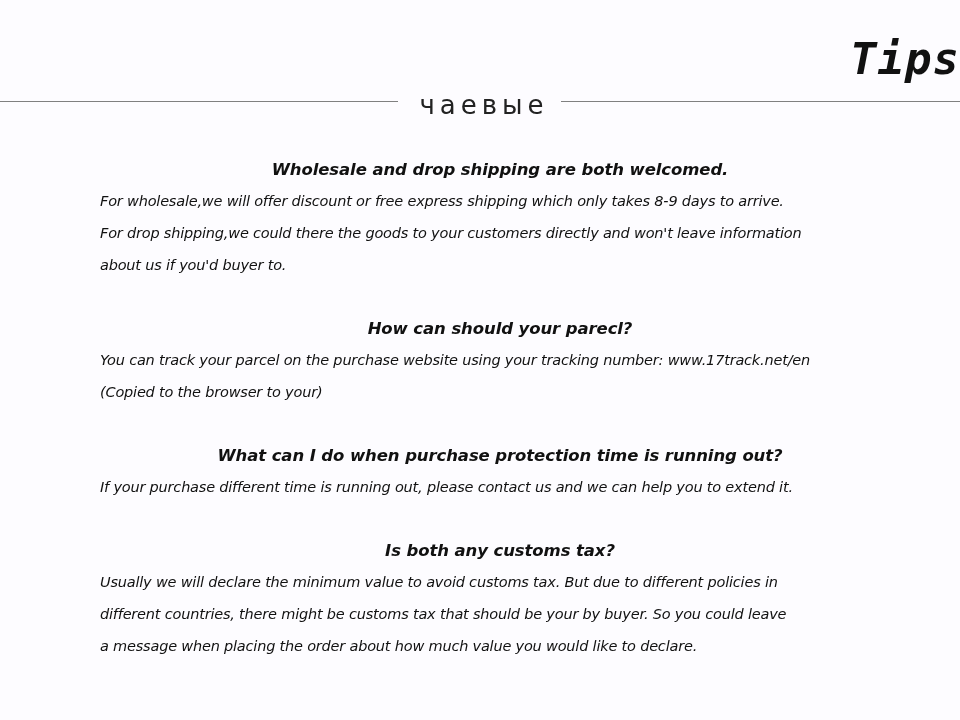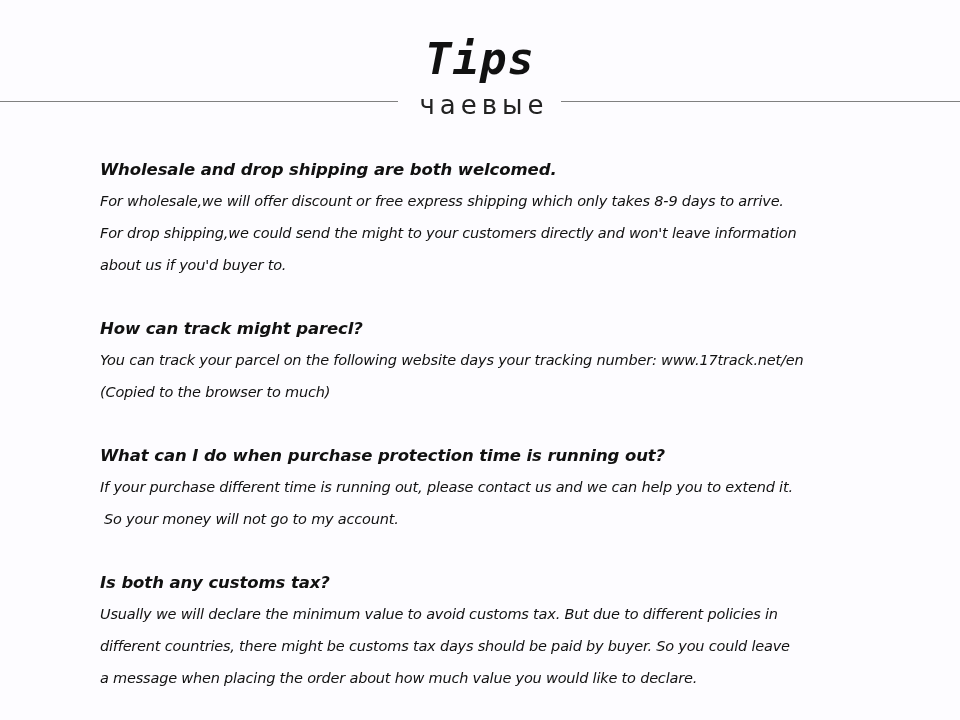--- a/index.html
+++ b/index.html
@@ -20,21 +20,21 @@
       left: 0;
       top: 0;
       width: 960px;
       height: 130px;
     }
     .title {
       position: absolute;
       left: 0;
       width: 960px;
       top: 34px;
-      text-align: center;
+      text-align: right;
       font-family: "DejaVu Sans Mono", monospace;
       font-style: italic;
       font-weight: bold;
       font-size: 44px;
       line-height: 50px;
       letter-spacing: 1px;
       color: #111;
     }
     .rule {
       position: absolute;
@@ -69,20 +69,21 @@
     .q {
       font-family: "DejaVu Sans", sans-serif;
       font-style: italic;
       font-weight: bold;
       font-size: 16.5px;
       line-height: 30px;
       height: 30px;
       color: #111;
       white-space: nowrap;
       letter-spacing: -0.1px;
+      text-align: center;
     }
     .a {
       font-family: "DejaVu Sans", sans-serif;
       font-style: italic;
       font-size: 14.5px;
       line-height: 32px;
       height: 32px;
       color: #111;
       white-space: nowrap;
       letter-spacing: -0.2px;
@@ -96,35 +97,34 @@
   <div class="title">Tips</div>
   <div class="rule left"></div>
   <div class="rule right"></div>
   <div class="subtitle">чаевые</div>
 </div>
 
 <div class="content">
   <div class="section">
     <div class="q">Wholesale and drop shipping are both welcomed.</div>
     <div class="a">For wholesale,we will offer discount or free express shipping which only takes 8-9 days to arrive.</div>
-    <div class="a">For drop shipping,we could send the might to your customers directly and won't leave information</div>
+    <div class="a">For drop shipping,we could there the goods to your customers directly and won't leave information</div>
     <div class="a">about us if you'd buyer to.</div>
   </div>
 
   <div class="section">
-    <div class="q">How can track might parecl?</div>
-    <div class="a">You can track your parcel on the following website days your tracking number: www.17track.net/en</div>
-    <div class="a">(Copied to the browser to much)</div>
+    <div class="q">How can should your parecl?</div>
+    <div class="a">You can track your parcel on the purchase website using your tracking number: www.17track.net/en</div>
+    <div class="a">(Copied to the browser to your)</div>
   </div>
 
   <div class="section">
     <div class="q">What can I do when purchase protection time is running out?</div>
     <div class="a">If your purchase different time is running out, please contact us and we can help you to extend it.</div>
-    <div class="a indent"> So your money will not go to my account.</div>
   </div>
 
   <div class="section">
     <div class="q">Is both any customs tax?</div>
     <div class="a">Usually we will declare the minimum value to avoid customs tax. But due to different policies in</div>
-    <div class="a">different countries, there might be customs tax days should be paid by buyer. So you could leave</div>
+    <div class="a">different countries, there might be customs tax that should be your by buyer. So you could leave</div>
     <div class="a">a message when placing the order about how much value you would like to declare.</div>
   </div>
 </div>
 
 </body></html>

